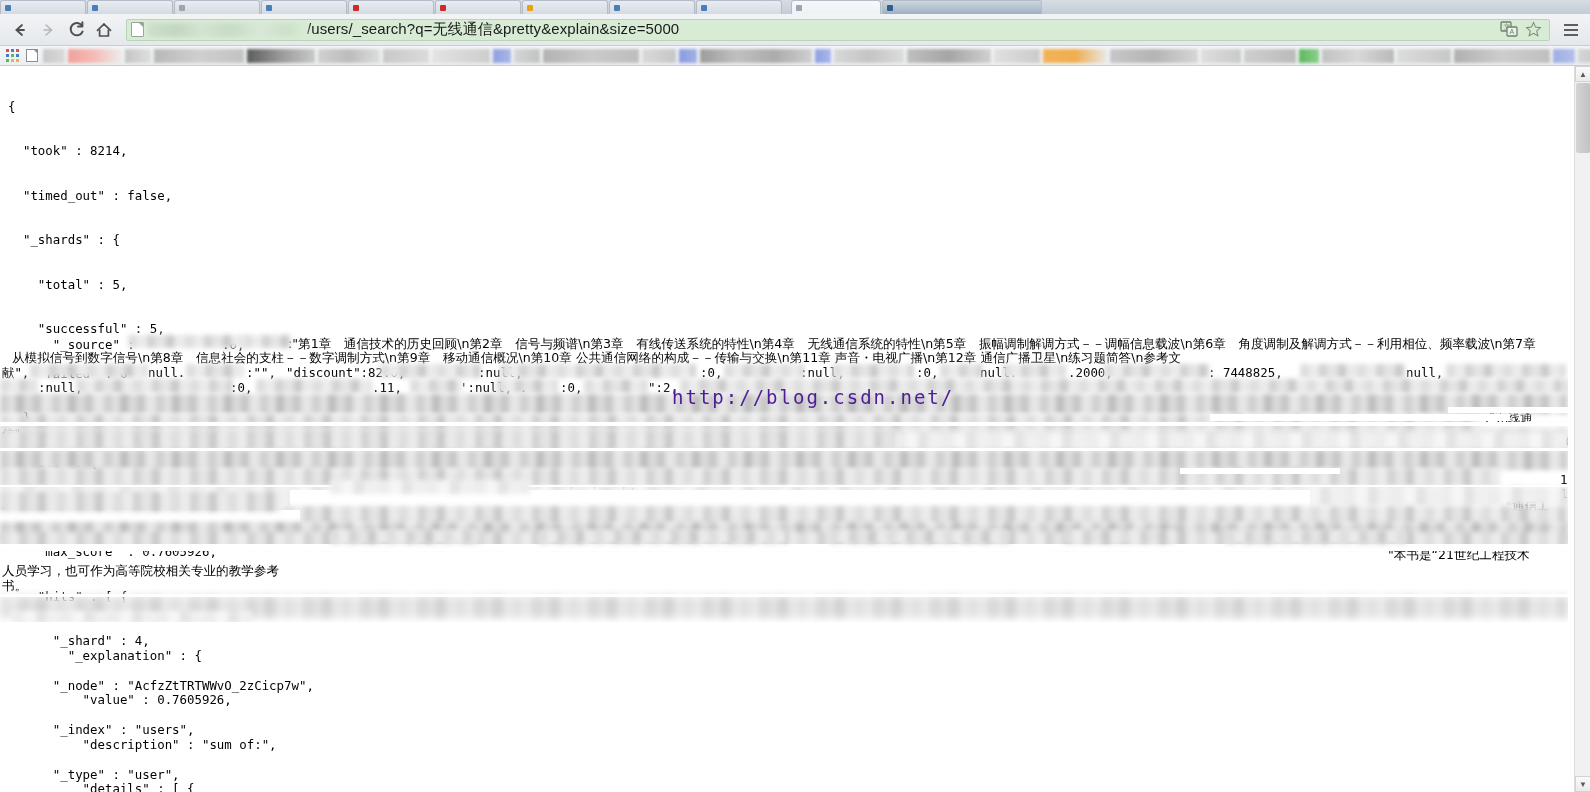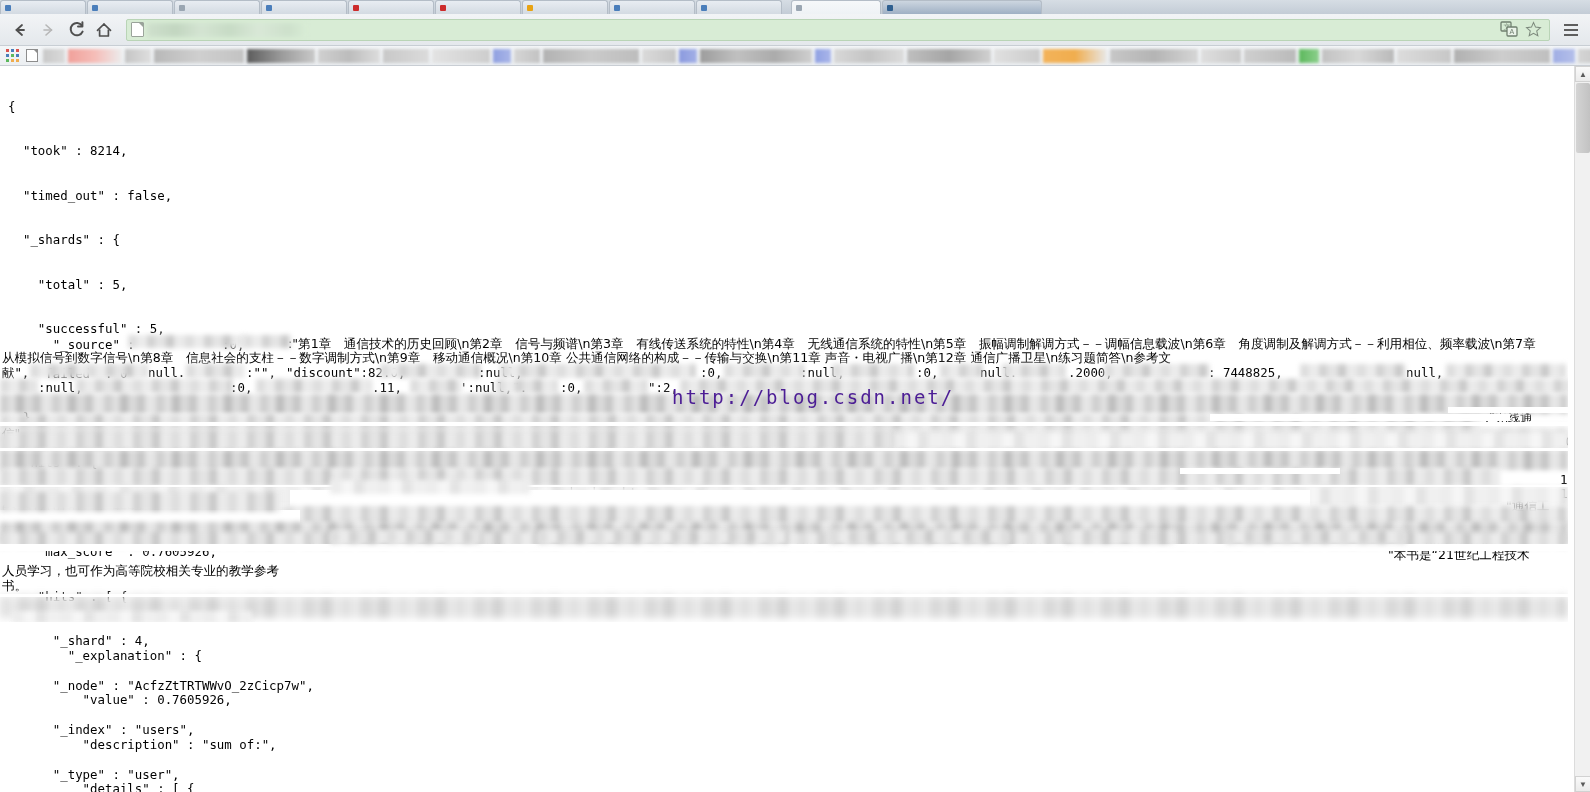--- a/index.html
+++ b/index.html
@@ -228,20 +228,21 @@
     <div class="navbtn">
       <svg width="18" height="18" viewBox="0 0 18 18">
           <path d="M9 3 L15.5 9.3 M9 3 L2.5 9.3" fill="none" stroke="#4f4f4f" stroke-width="1.7" stroke-linecap="round"></path>
           <path d="M4.6 8.6 V15 H13.4 V8.6" fill="none" stroke="#4f4f4f" stroke-width="1.7" stroke-linejoin="round"></path>
         </svg>
     </div>
 
     <div class="omnibox">
       <span class="page-icon"></span>
       <span class="url-blur"></span>
+      <span class="url-text">/users/_search?q=无线通信&amp;pretty&amp;explain&amp;size=5000</span>
       <span class="omnibox-right">
         <svg width="19" height="17" viewBox="0 0 19 17">
           <rect x="1" y="1" width="10" height="9" rx="1" fill="none" stroke="#6f7f6f" stroke-width="1.3"></rect>
           <text x="3.4" y="8" font-size="7" font-family="Liberation Sans, sans-serif" fill="#6f7f6f">文</text>
           <rect x="7" y="6" width="10" height="9" rx="1" fill="#eaf3e9" stroke="#6f7f6f" stroke-width="1.3"></rect>
           <text x="9.4" y="13.4" font-size="7" font-family="Liberation Sans, sans-serif" fill="#6f7f6f">A</text>
         </svg>
         <svg class="star" viewBox="0 0 20 20">
           <path d="M10 1.8 L12.4 7.2 L18.2 7.8 L13.8 11.7 L15.1 17.4 L10 14.4 L4.9 17.4 L6.2 11.7 L1.8 7.8 L7.6 7.2 Z" fill="none" stroke="#7d8a7d" stroke-width="1.2"></path>
         </svg>
@@ -323,21 +324,21 @@
         
         
       </div>
 
       
       <span style="position:absolute;top:272px;left:8px;">      "_source" :</span>
       <span style="position:absolute;top:272px;left:222px;">:0,</span>
 
       
       <span class="cn" style="position:absolute;top:271px;left:288px;">:"第1章　通信技术的历史回顾\n第2章　信号与频谱\n第3章　有线传送系统的特性\n第4章　无线通信系统的特性\n第5章　振幅调制解调方式－－调幅信息载波\n第6章　角度调制及解调方式－－利用相位、频率载波\n第7章</span>
-      <span class="cn" style="position:absolute;top:285px;left:2px;">从模拟信号到数字信号\n第8章　信息社会的支柱－－数字调制方式\n第9章　移动通信概况\n第10章 公共通信网络的构成－－传输与交换\n第11章 声音・电视广播\n第12章 通信广播卫星\n练习题简答\n参考文</span>
+      <span class="cn" style="position:absolute;top:285px;left:12px;">从模拟信号到数字信号\n第8章　信息社会的支柱－－数字调制方式\n第9章　移动通信概况\n第10章 公共通信网络的构成－－传输与交换\n第11章 声音・电视广播\n第12章 通信广播卫星\n练习题简答\n参考文</span>
       <span style="position:absolute;top:300px;left:2px;">献",</span>
 
       
       <span style="position:absolute;top:300px;left:148px;">null.</span>
       <span style="position:absolute;top:300px;left:246px;">:"",</span>
       <span style="position:absolute;top:300px;left:286px;">"discount":82.0,</span>
       <span style="position:absolute;top:300px;left:478px;">:null,</span>
       <span style="position:absolute;top:300px;left:700px;">:0,</span>
       <span style="position:absolute;top:300px;left:800px;">:null,</span>
       <span style="position:absolute;top:300px;left:916px;">:0,</span>

